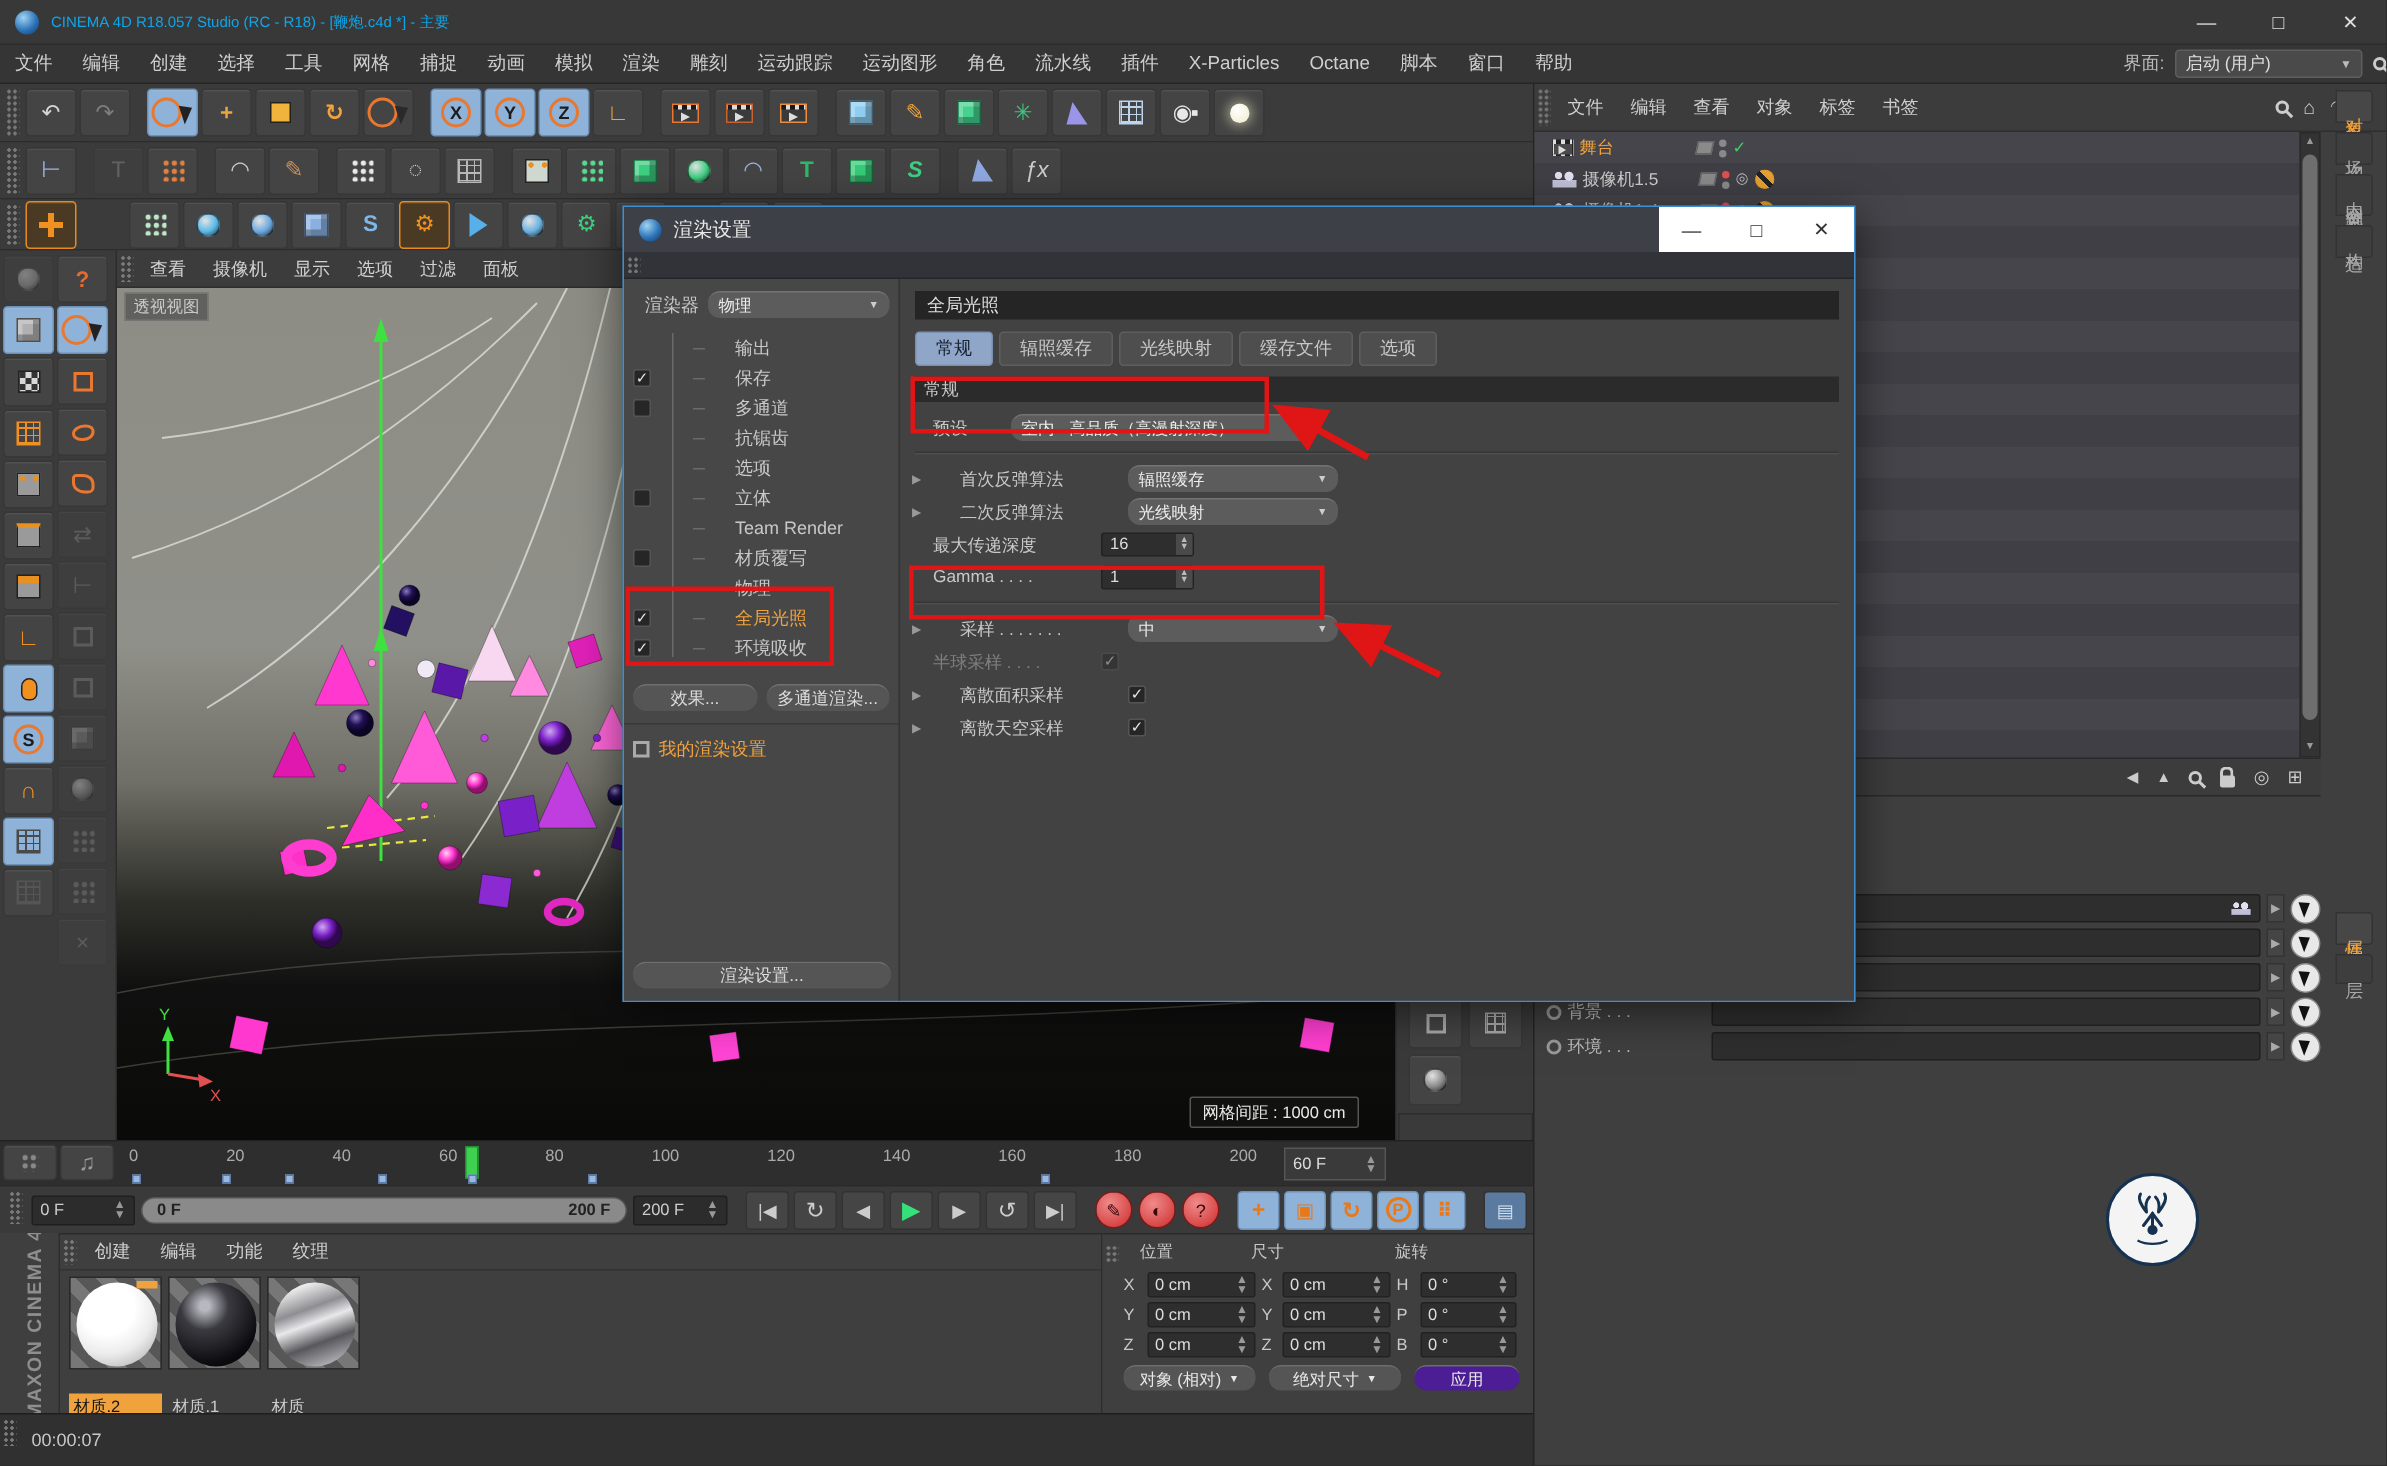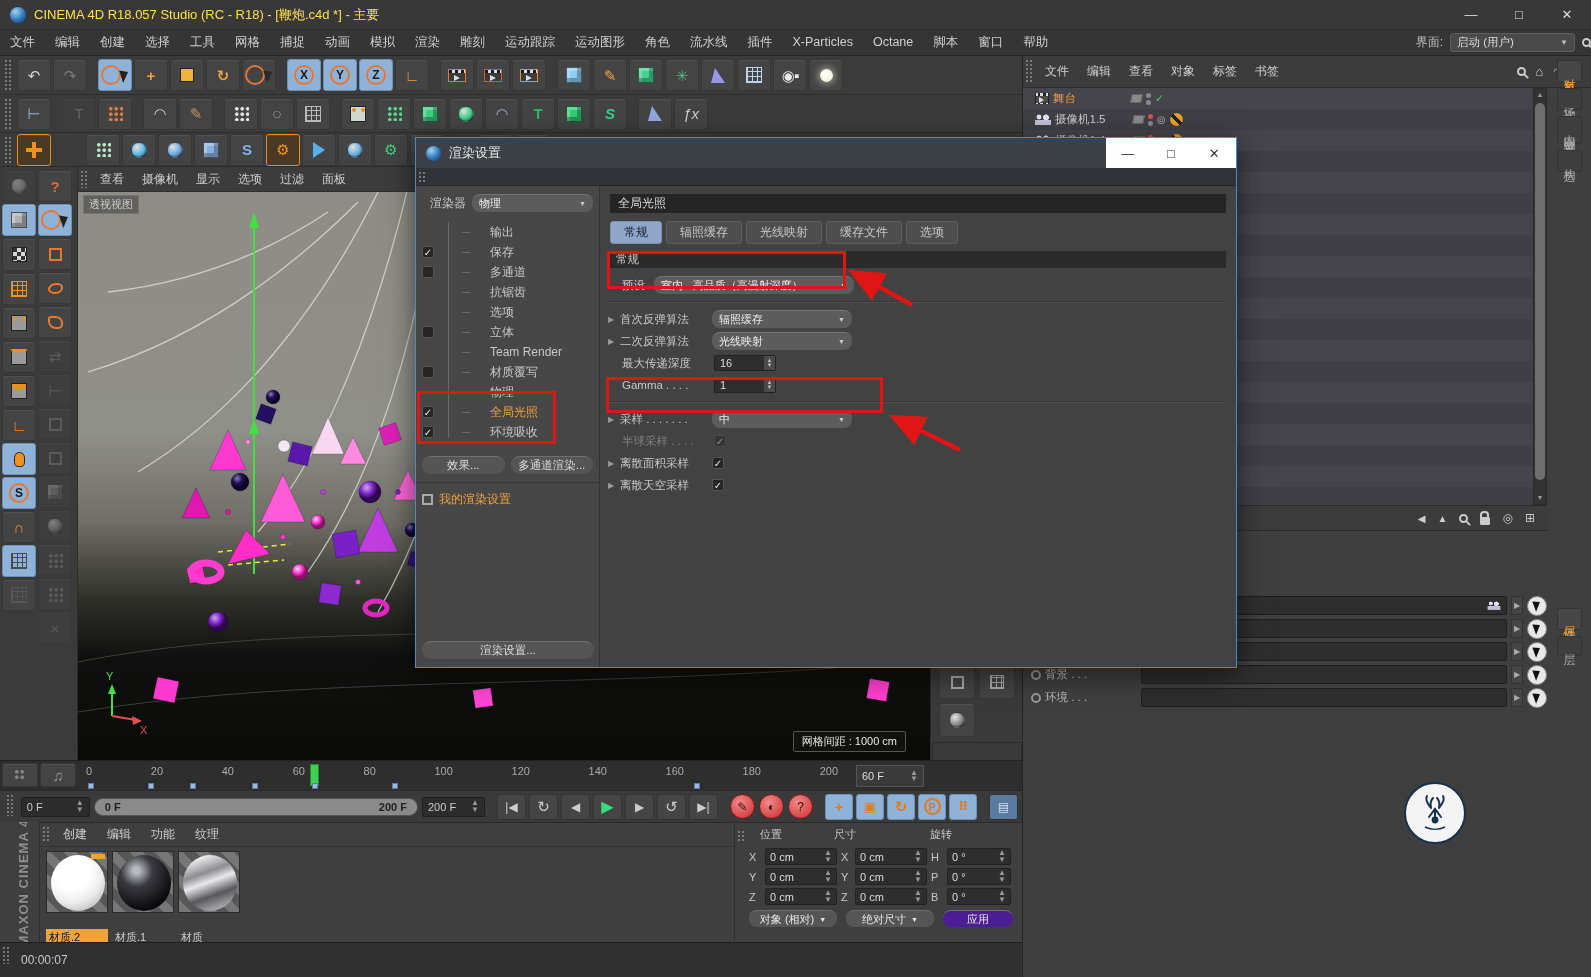--- a/index.html
+++ b/index.html
@@ -3,21 +3,21 @@
 <meta charset="utf-8">
 <style>
   html,body{margin:0;padding:0;background:#222;}
   *{box-sizing:border-box;font-family:"Liberation Sans","DejaVu Sans",sans-serif;}
   #app{position:relative;width:1591px;height:977px;background:#3a3a3a;overflow:hidden;color:#c8c8c8;font-size:12px;}
   .abs{position:absolute;}
   .grip{width:9px;align-self:stretch;margin:3px 2px;background:radial-gradient(circle,#7a7a7a 1px,transparent 1.3px) 0 0/4px 4px;}
   
   .titlebar{left:0;top:0;width:1591px;height:30px;background:#383838;display:flex;align-items:center;border-bottom:1px solid #2c2c2c;}
   .c4d-ball{width:16px;height:16px;border-radius:50%;background:radial-gradient(circle at 35% 30%,#9fd4f2,#2e74b8 55%,#123a6e);margin:0 8px 0 10px;flex:none;}
-  .win-title{color:#fde047;font-size:13px;}
+  .win-title{color:#0ea5e9;font-size:10px;}
   .win-controls{margin-left:auto;display:flex;}
   .win-btn{width:48px;height:30px;display:flex;align-items:center;justify-content:center;color:#ddd;font-size:13px;}
   .menubar{left:0;top:30px;width:1591px;height:26px;background:#353535;display:flex;align-items:center;border-bottom:1px solid #262626;}
   .mi{padding:4px 10px;color:#cfcfcf;font-size:12.5px;white-space:nowrap;}
   .menubar-right{margin-left:auto;display:flex;align-items:center;gap:7px;}
   .dd{background:#4a4a4a;border:1px solid #5e5e5e;border-radius:3px;height:19px;display:flex;align-items:center;padding:0 6px;gap:8px;color:#ddd;font-size:11.5px;}
   .dd .car{font-size:8px;color:#bbb;margin-left:auto;}
   
   .tbar{display:flex;align-items:center;background:#3b3b3b;border-bottom:1px solid #2c2c2c;padding-left:2px;gap:2px;}
   .tile{width:34px;height:32px;background:#444444;border:1px solid #373737;border-radius:3px;display:flex;align-items:center;justify-content:center;box-shadow:inset 0 1px 0 rgba(255,255,255,.07);flex:none;position:relative;}
@@ -159,21 +159,21 @@
   .nav-row .nlbl{color:#c8c8c8;white-space:nowrap;}
   .nav-row.selected .nlbl{color:#f0a23c;}
   .dlg-btn{background:#555;border-radius:9px;border-top:1px solid #707070;height:18px;display:flex;align-items:center;justify-content:center;color:#ddd;font-size:11.5px;}
   .myset{display:flex;align-items:center;gap:6px;padding:8px 6px;border-top:1px solid #383838;margin-top:8px;color:#f0a23c;}
   .dlg-right{flex:1;background:#424242;position:relative;font-size:12px;}
   .page-title{margin:8px 10px 0 10px;background:#252525;height:19px;display:flex;align-items:center;padding-left:8px;color:#ddd;}
   .tabs{display:flex;gap:4px;margin:8px 10px 0 10px;}
   .tab{padding:2px 13px;border-radius:3px;background:#4e4e4e;border:1px solid #5e5e5e;color:#c8c8c8;font-size:12px;}
   .tab.active{background:#8fa6c8;border-color:#7a90b0;color:#17212f;}
   .section{margin:7px 10px 0 10px;background:#2b2b2b;height:17px;display:flex;align-items:center;padding-left:6px;color:#c8c8c8;font-size:11.5px;}
-  .prow{display:flex;align-items:center;height:22px;padding-left:22px;gap:0;color:#c8c8c8;}
+  .prow{display:flex;align-items:center;height:22px;padding-left:22px;gap:20px;color:#c8c8c8;}
   .prow .exp{width:12px;color:#999;font-size:8px;flex:none;margin-left:-14px;}
   .prow .plbl{width:92px;white-space:nowrap;font-size:11.5px;}
   .prow .ddl{flex:none;width:140px;}
   .prow .ddl.wide{width:200px;}
   .numw{width:62px;height:16px;background:#2e2e2e;border:1px solid #222;border-radius:2px;color:#ddd;display:flex;align-items:center;padding-left:5px;justify-content:space-between;font-size:11px;}
   .numw .spin{background:#4a4a4a;height:100%;width:11px;display:flex;flex-direction:column;align-items:center;justify-content:center;font-size:6px;color:#bbb;}
   .hr{border-top:1px solid #373737;border-bottom:1px solid #4e4e4e;margin:5px 10px;}
   .prow.dim{opacity:.45;}
   .dlg-bottom-btn{position:absolute;left:6px;bottom:8px;width:172px;}
   

